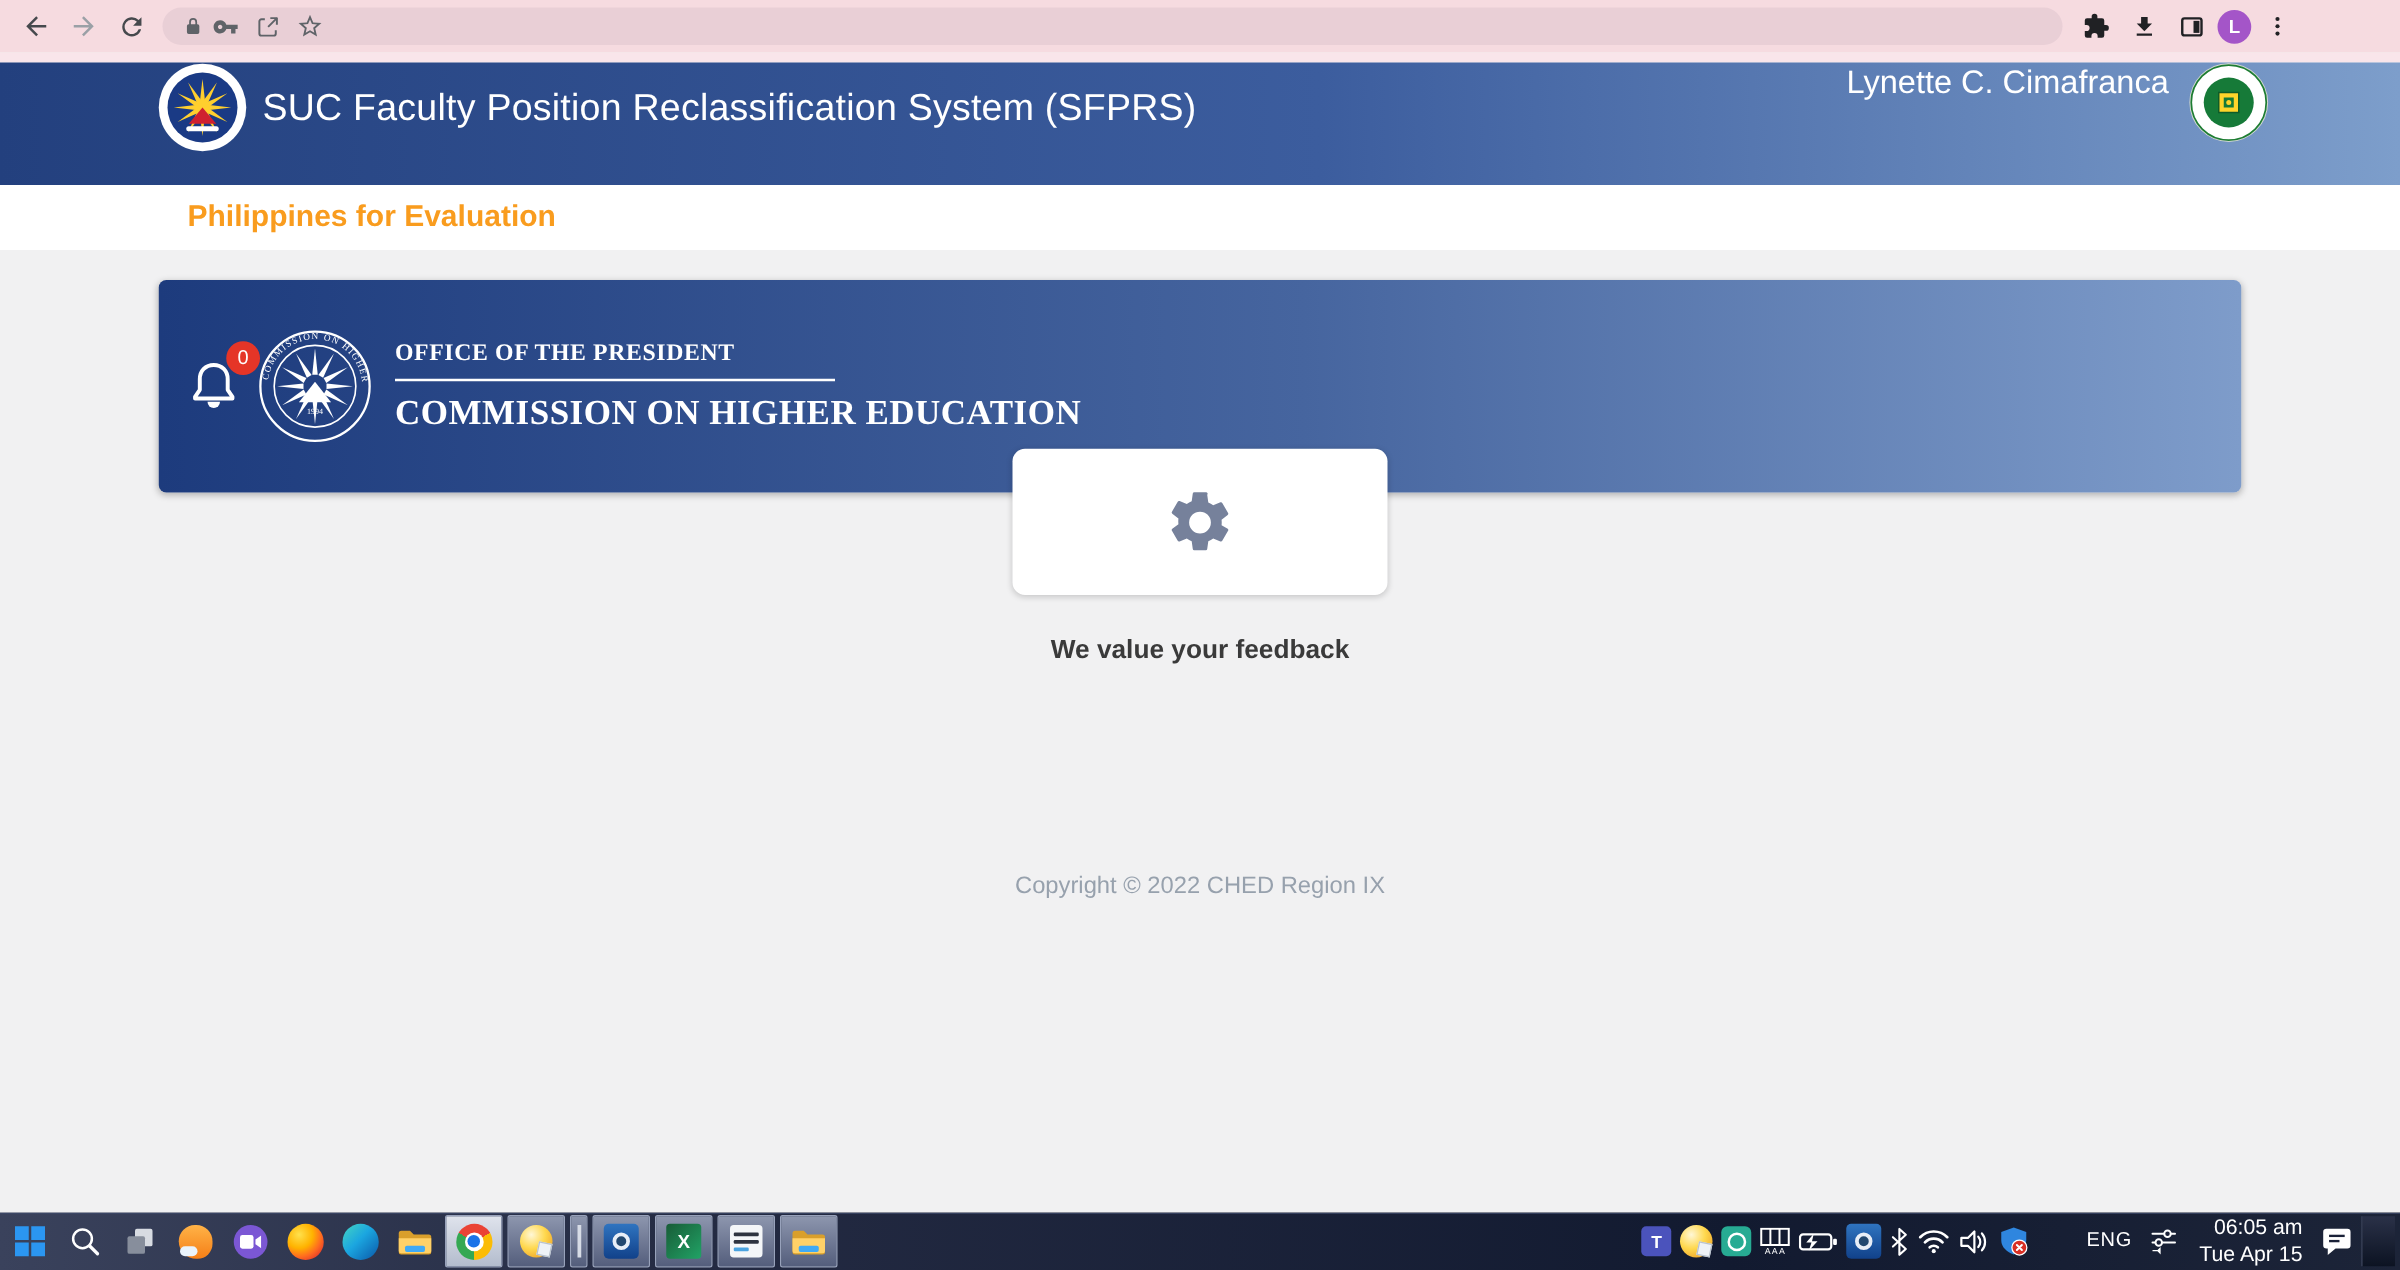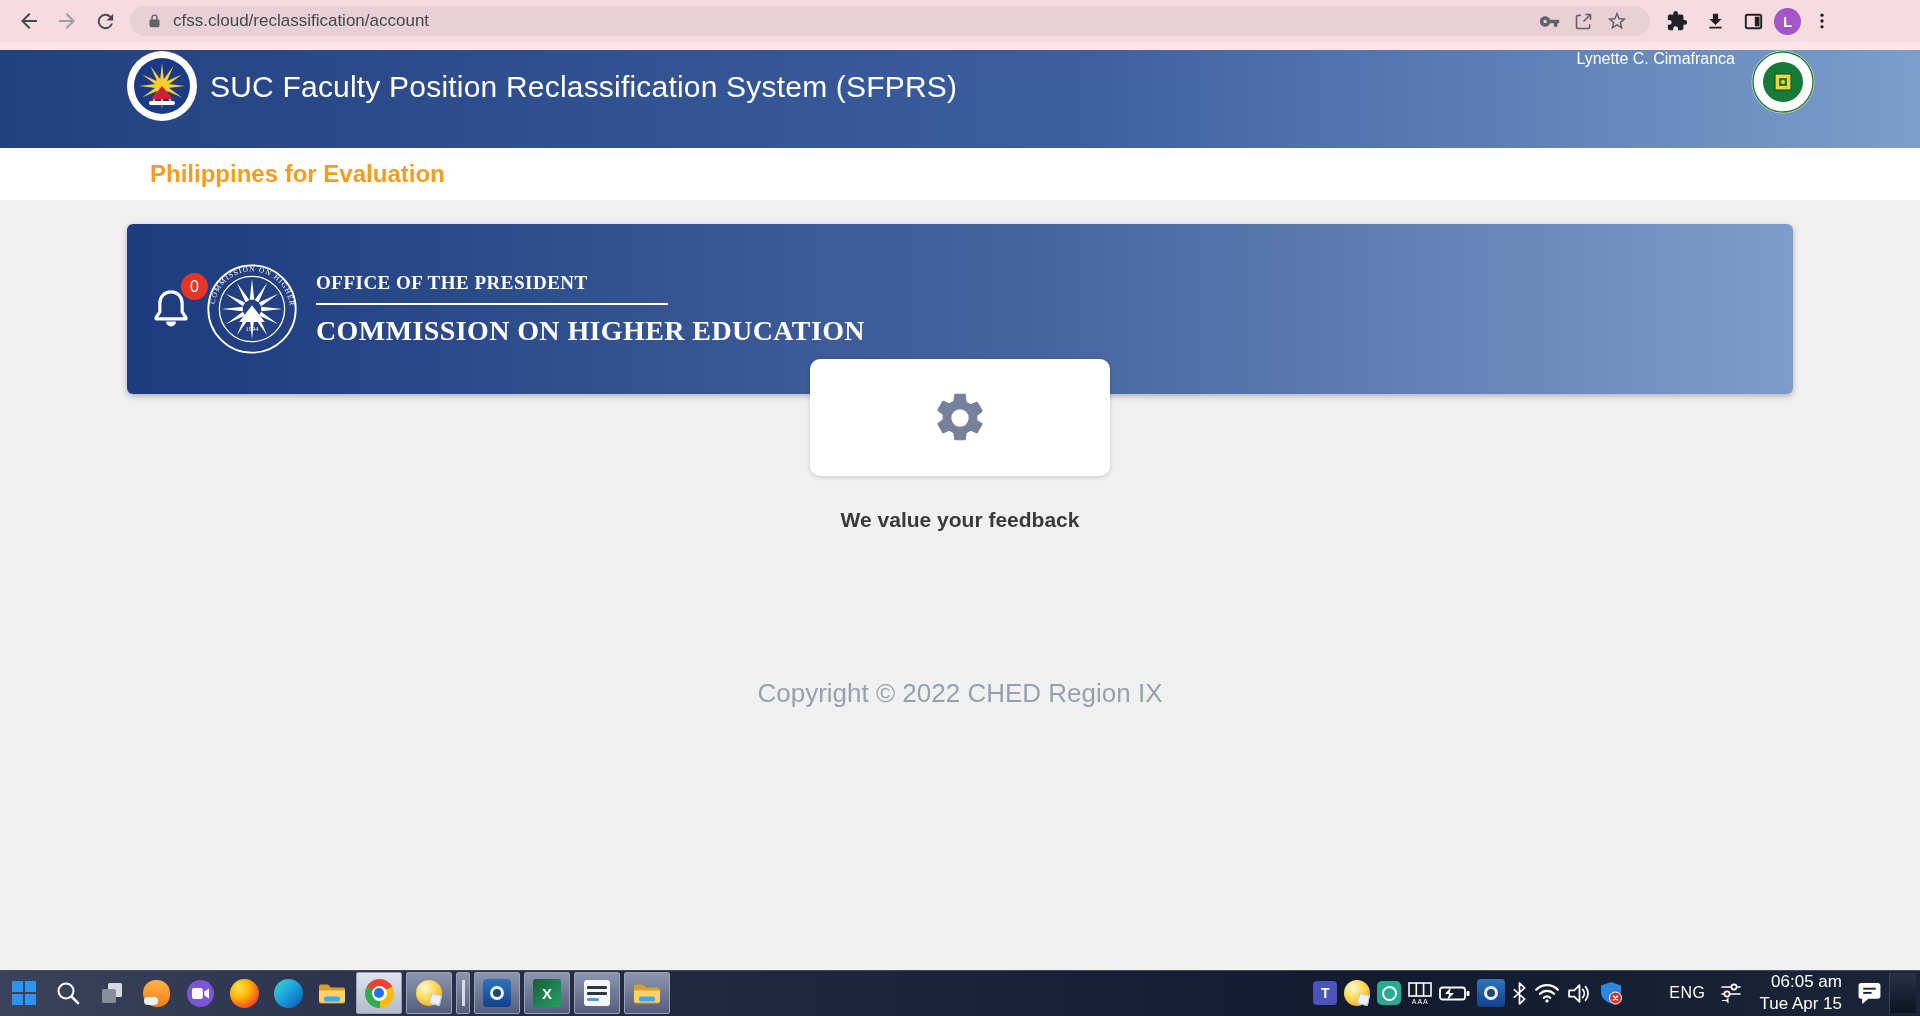--- a/index.html
+++ b/index.html
@@ -17,21 +17,21 @@
   .bar-ic{width:34px;height:34px;display:flex;align-items:center;justify-content:center;}
   .avatar{width:27px;height:27px;border-radius:50%;background:#a455c8;color:#fff;font-size:15px;
           display:flex;align-items:center;justify-content:center;font-weight:bold;}
   .chrome-strip{height:8px;background:#f9e5ea;}
 
   
   .app-header{height:98px;background:linear-gradient(90deg,#23407e 0%,#3c5d9e 55%,#7d9ecb 100%);
               display:flex;padding:0 105px 0 126px;}
   .app-title{color:#fff;font-size:30px;font-weight:400;margin-left:12px;letter-spacing:.2px;white-space:nowrap;}
   .hdr-spacer{flex:1;}
-  .user-name{color:#fff;font-size:16px;margin-right:16px;white-space:nowrap;}
+  .user-name{color:#fff;font-size:26px;margin-right:16px;white-space:nowrap;}
 
   .subheader{height:52px;background:#fff;display:flex;align-items:center;padding-left:150px;}
   .subheader h2{margin:0;font-size:24px;font-weight:bold;color:#f99c1e;}
 
   
   .page{position:relative;height:770px;background:#f1f1f2;}
   .banner{position:absolute;left:127px;top:24px;width:1666px;height:170px;border-radius:6px;
           background:linear-gradient(90deg,#1d3b7d 0%,#46659f 55%,#7e9cca 100%);
           box-shadow:0 2px 6px rgba(0,0,0,.28);display:flex;align-items:center;padding-left:23px;box-sizing:border-box;}
   .bell-wrap{position:relative;width:42px;height:48px;flex:0 0 auto;}
@@ -42,21 +42,21 @@
   .bt-line1{font-size:17px;font-weight:bold;line-height:1.25;}
   .bt-line2{font-size:19px;font-weight:bold;letter-spacing:.5px;line-height:1.3;}
   .bt-div{width:352px;border-top:2px solid #fff;margin:8px 0 10px;}
   .bt-line3{font-size:28px;font-weight:bold;letter-spacing:.4px;}
 
   .card{position:absolute;left:810px;top:159px;width:300px;height:117px;background:#fff;border-radius:10px;
         box-shadow:0 1px 5px rgba(0,0,0,.18);display:flex;align-items:center;justify-content:center;}
   .fb-head{position:absolute;top:308px;width:100%;text-align:center;font-size:21px;font-weight:bold;color:#3a3a3a;}
   .fb-link{position:absolute;top:341px;width:100%;text-align:center;font-size:20px;font-style:italic;
            color:#2196f3;cursor:pointer;}
-  .copyright{position:absolute;top:478px;width:100%;text-align:center;font-size:26px;color:#97a1ad;}
+  .copyright{position:absolute;top:498px;width:100%;text-align:center;font-size:19px;color:#97a1ad;}
 
   
   .taskbar{position:absolute;bottom:0;left:0;width:1920px;height:46px;
            background:linear-gradient(90deg,#3a425c 0%,#232a42 30%,#121a30 72%,#1c2438 100%);
            box-shadow:inset 0 1px 0 #3e4a6b;display:flex;align-items:center;padding:0 2px;box-sizing:border-box;}
   .tb-item{width:44px;height:42px;display:flex;align-items:center;justify-content:center;flex:0 0 auto;position:relative;}
   .task-box{width:44px;height:40px;margin:0 2px;border:1px solid #98a2bb;border-radius:2px;flex:0 0 auto;
             background:linear-gradient(180deg,#8d96ae,#545e7c);display:flex;align-items:center;justify-content:center;position:relative;}
   .task-box.active{background:linear-gradient(180deg,#dfe3ec,#b3bccd);}
   .task-box.slim{width:12px;}
@@ -116,21 +116,20 @@
     <div class="nav-btn">
       <svg width="23" height="23" viewBox="0 0 24 24">
           <path fill="#46494d" d="M17.65 6.35A8 8 0 1 0 19.73 14h-2.08a6 6 0 1 1-1.42-6.23L13 11h7V4l-2.35 2.35z"></path>
         </svg>
     </div>
 
     <div class="omnibox">
       <svg width="17" height="17" viewBox="0 0 24 24">
           <path fill="#5f6368" d="M12 2a4.5 4.5 0 0 0-4.5 4.5V9H7a2 2 0 0 0-2 2v7a2 2 0 0 0 2 2h10a2 2 0 0 0 2-2v-7a2 2 0 0 0-2-2h-.5V6.5A4.5 4.5 0 0 0 12 2zm-2.5 7V6.5a2.5 2.5 0 0 1 5 0V9h-5z"></path>
         </svg>
-      <span class="url">cfss.cloud/reclassification/account</span>
       <span class="pill-ic">
         <svg width="21" height="21" viewBox="0 0 24 24">
             <path fill="#5f6368" d="M12.65 10C11.83 7.67 9.61 6 7 6c-3.31 0-6 2.69-6 6s2.69 6 6 6c2.61 0 4.83-1.67 5.65-4H17v4h4v-4h2v-4H12.65zM7 14c-1.1 0-2-.9-2-2s.9-2 2-2 2 .9 2 2-.9 2-2 2z"></path>
           </svg>
       </span>
       <span class="pill-ic">
         <svg width="21" height="21" viewBox="0 0 24 24" fill="none" stroke="#5f6368" stroke-width="1.8">
             <path d="M9 5H6a2 2 0 0 0-2 2v11a2 2 0 0 0 2 2h11a2 2 0 0 0 2-2v-3"></path>
             <path d="M12 12 20 4"></path>
             <path d="M14 4h6v6" stroke-linejoin="round"></path>

